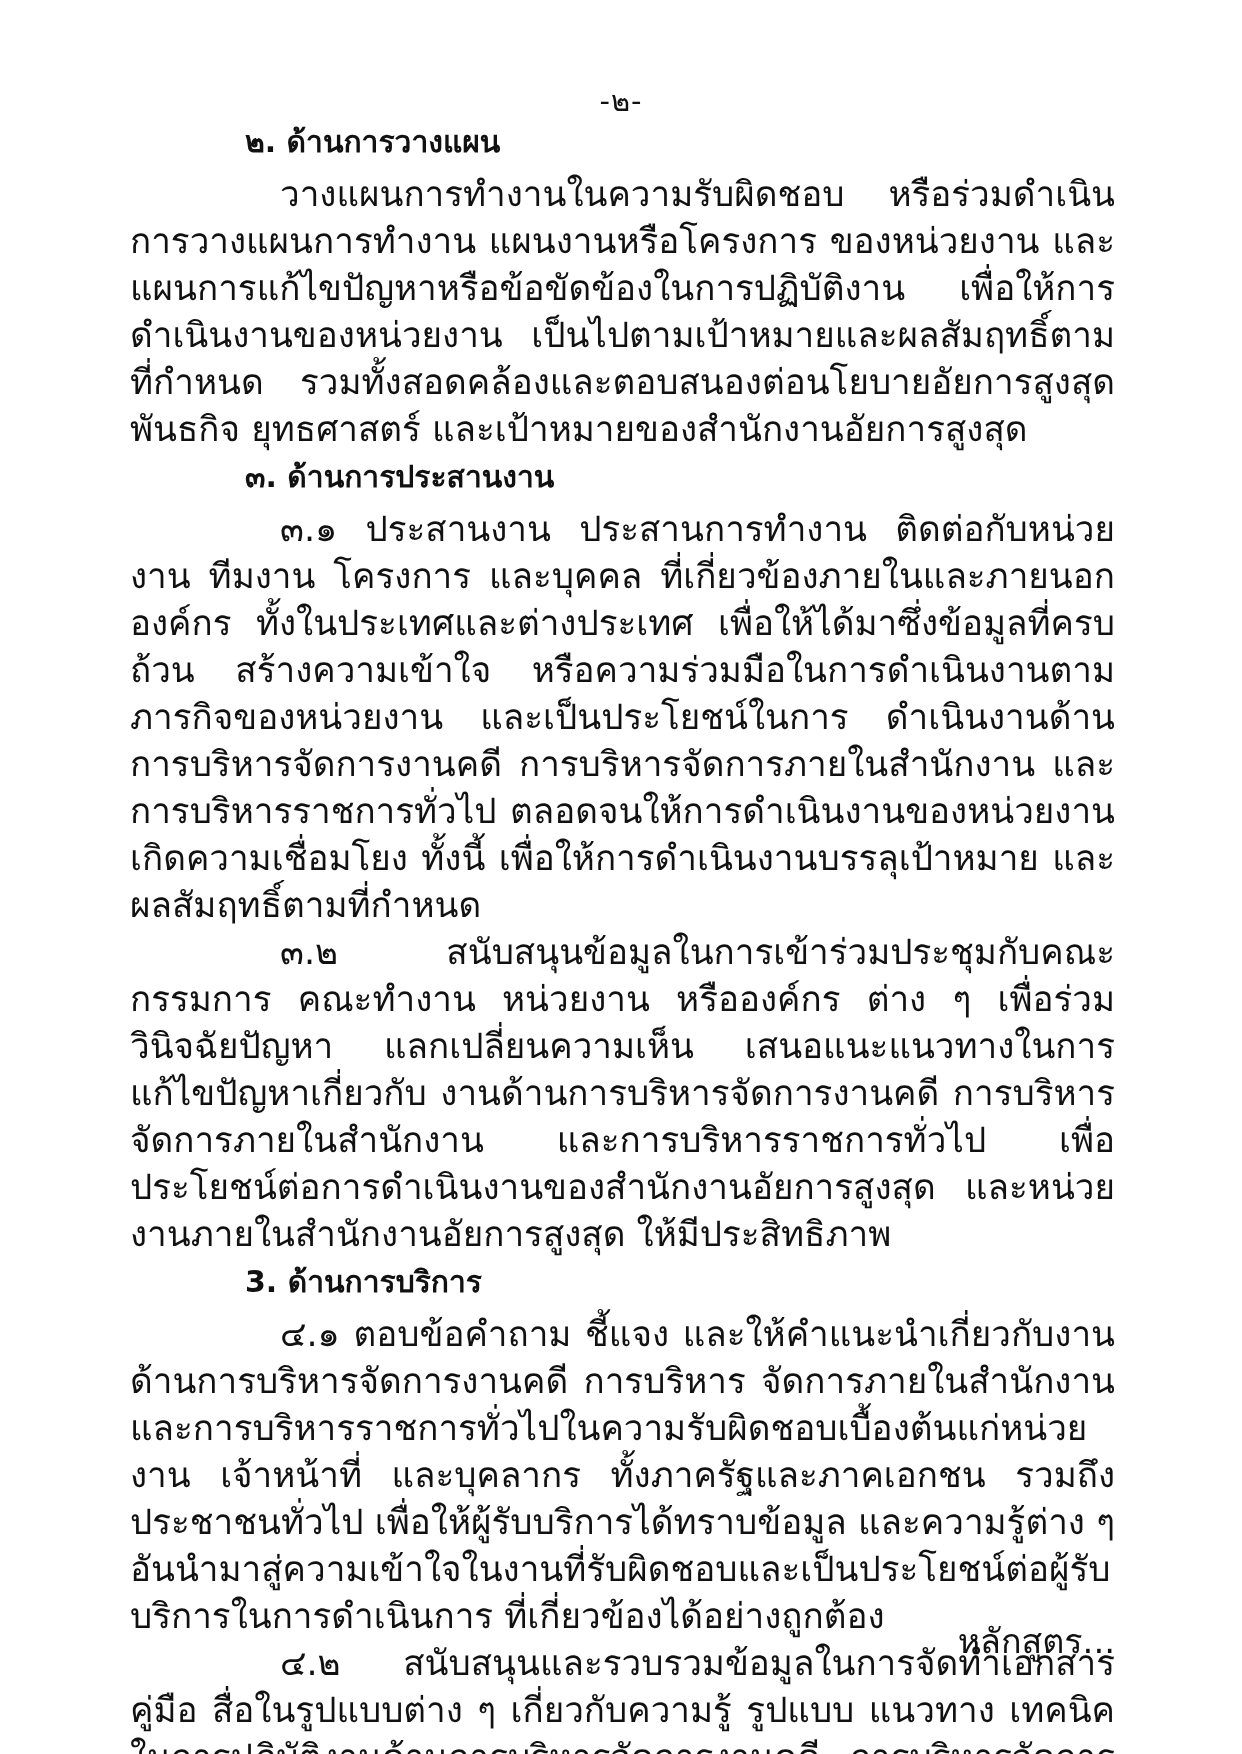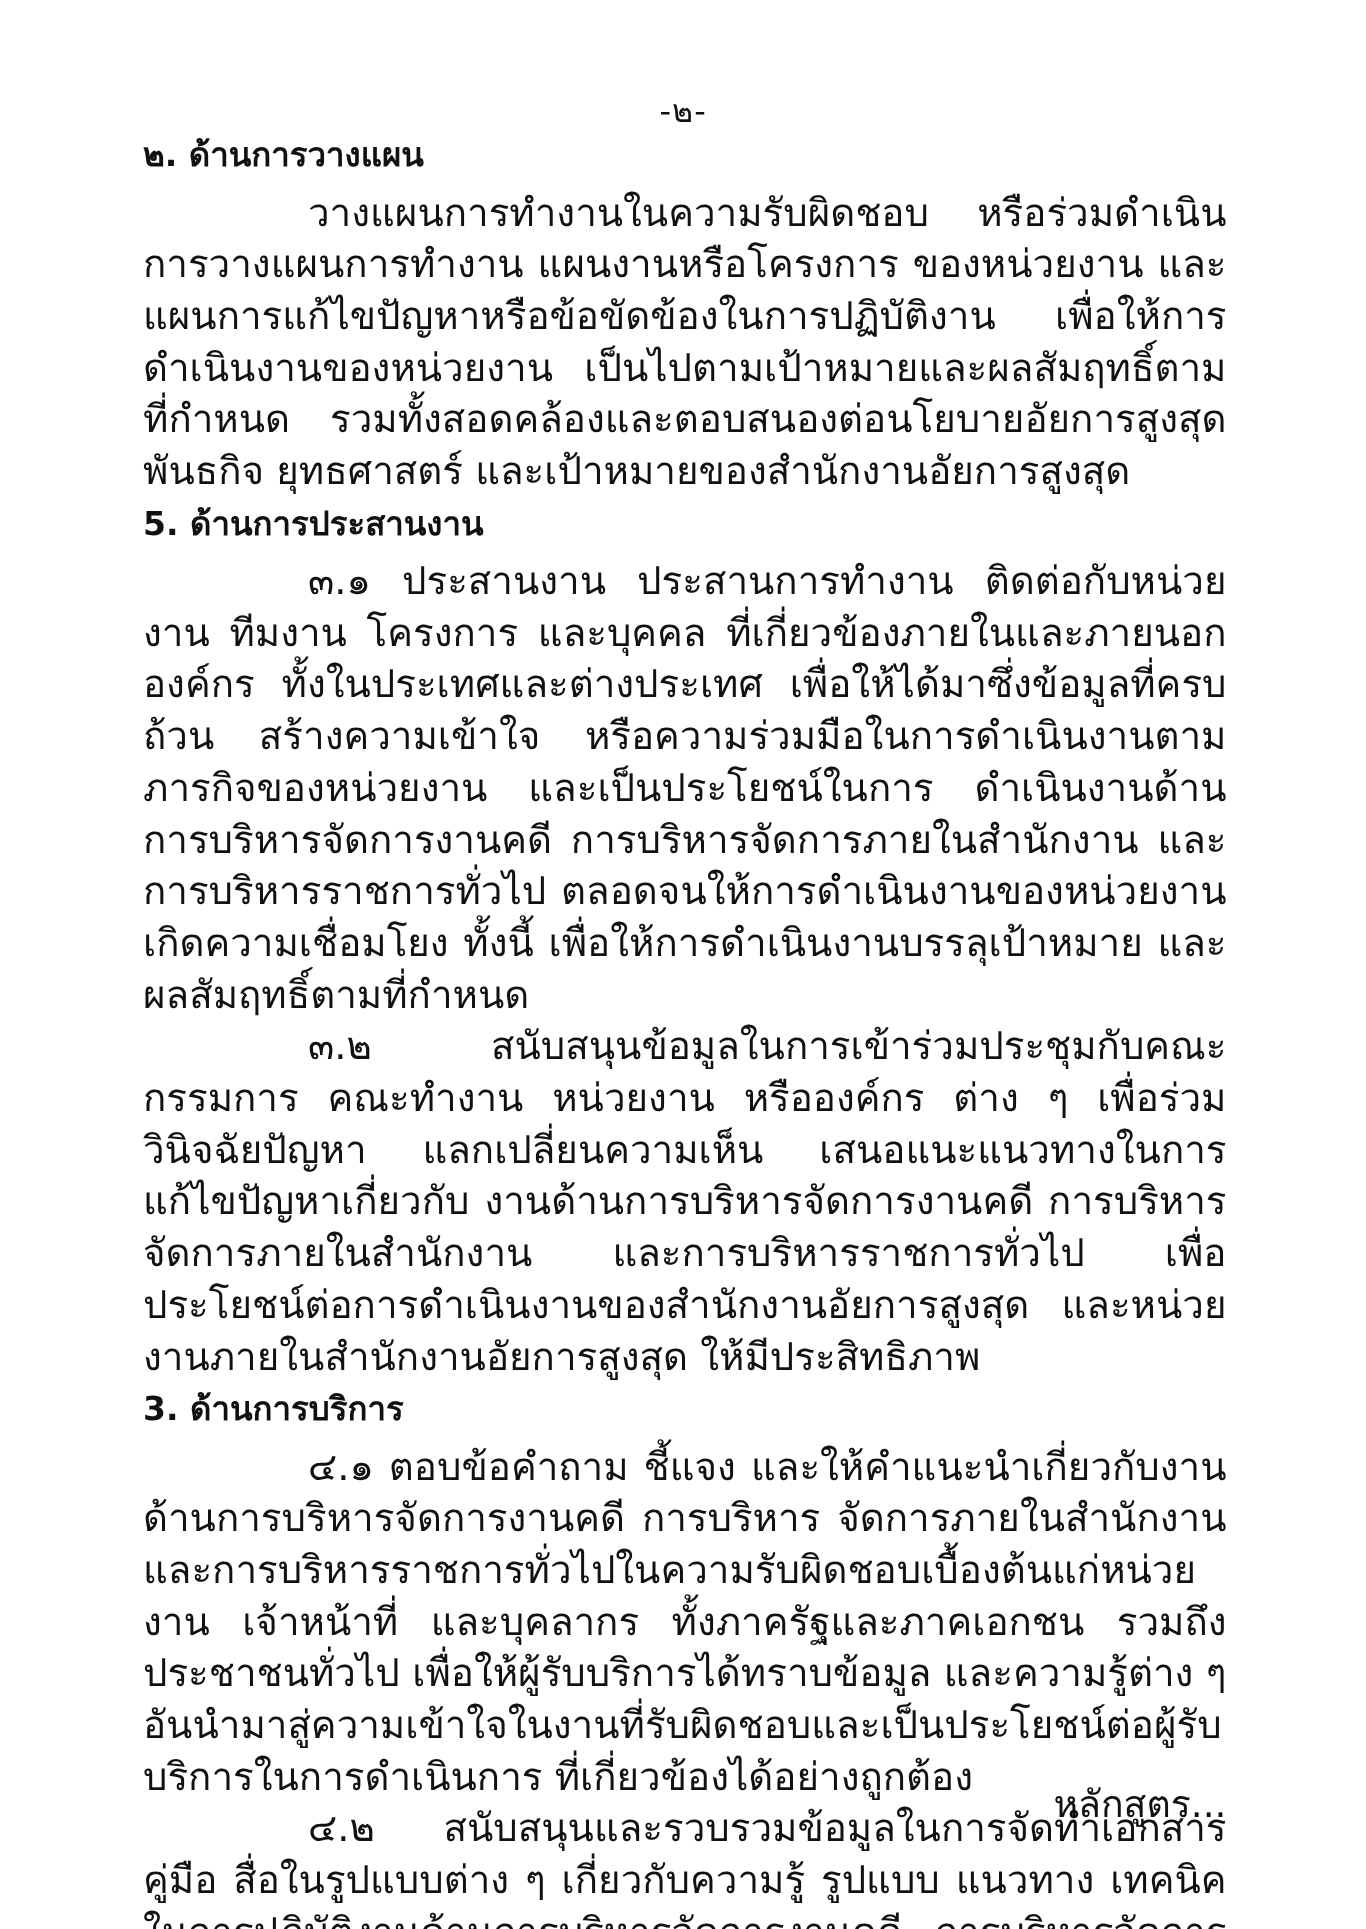--- a/index.html
+++ b/index.html
@@ -29,20 +29,21 @@
   .content {
     position: absolute;
     top: 118px;
     left: 130px;
     width: 985px;
   }
   .section-heading {
     font-weight: bold;
     font-size: 30px;
     line-height: 47px;
+    margin-left: 115px;
     margin-top: 26px;
     margin-bottom: 6px;
   }
   .section-heading:first-child { margin-top: 0; }
   .para {
     font-size: 35px;
     line-height: 47px;
     text-align: justify;
     text-indent: 150px;
     word-break: break-word;
@@ -63,21 +64,21 @@
   <div class="page-number">-๒-</div>
 
   <div class="content">
 
     <div>
       <div class="section-heading">๒. ด้านการวางแผน</div>
       <p class="para">วางแผนการทำงานในความรับผิดชอบ หรือร่วมดำเนินการวางแผนการทำงาน แผนงานหรือโครงการ ของหน่วยงาน และแผนการแก้ไขปัญหาหรือข้อขัดข้องในการปฏิบัติงาน เพื่อให้การดำเนินงานของหน่วยงาน เป็นไปตามเป้าหมายและผลสัมฤทธิ์ตามที่กำหนด รวมทั้งสอดคล้องและตอบสนองต่อนโยบายอัยการสูงสุด พันธกิจ ยุทธศาสตร์ และเป้าหมายของสำนักงานอัยการสูงสุด</p>
     </div>
 
     <div>
-      <div class="section-heading">5. ด้านการประสานงาน</div>
+      <div class="section-heading">๓. ด้านการประสานงาน</div>
       <p class="para">๓.๑ ประสานงาน ประสานการทำงาน ติดต่อกับหน่วยงาน  ทีมงาน โครงการ และบุคคล ที่เกี่ยวข้องภายในและภายนอกองค์กร ทั้งในประเทศและต่างประเทศ เพื่อให้ได้มาซึ่งข้อมูลที่ครบถ้วน สร้างความเข้าใจ หรือความร่วมมือในการดำเนินงานตามภารกิจของหน่วยงาน และเป็นประโยชน์ในการ ดำเนินงานด้านการบริหารจัดการงานคดี การบริหารจัดการภายในสำนักงาน และการบริหารราชการทั่วไป ตลอดจนให้การดำเนินงานของหน่วยงานเกิดความเชื่อมโยง ทั้งนี้ เพื่อให้การดำเนินงานบรรลุเป้าหมาย และผลสัมฤทธิ์ตามที่กำหนด</p>
       <p class="para">๓.๒ สนับสนุนข้อมูลในการเข้าร่วมประชุมกับคณะกรรมการ คณะทำงาน หน่วยงาน หรือองค์กร ต่าง ๆ เพื่อร่วมวินิจฉัยปัญหา แลกเปลี่ยนความเห็น เสนอแนะแนวทางในการแก้ไขปัญหาเกี่ยวกับ งานด้านการบริหารจัดการงานคดี การบริหารจัดการภายในสำนักงาน และการบริหารราชการทั่วไป เพื่อประโยชน์ต่อการดำเนินงานของสำนักงานอัยการสูงสุด และหน่วยงานภายในสำนักงานอัยการสูงสุด ให้มีประสิทธิภาพ</p>
     </div>
 
     <div>
       <div class="section-heading">3. ด้านการบริการ</div>
       <p class="para">๔.๑ ตอบข้อคำถาม ชี้แจง และให้คำแนะนำเกี่ยวกับงานด้านการบริหารจัดการงานคดี การบริหาร จัดการภายในสำนักงาน และการบริหารราชการทั่วไปในความรับผิดชอบเบื้องต้นแก่หน่วยงาน เจ้าหน้าที่ และบุคลากร ทั้งภาครัฐและภาคเอกชน รวมถึงประชาชนทั่วไป เพื่อให้ผู้รับบริการได้ทราบข้อมูล และความรู้ต่าง ๆ อันนำมาสู่ความเข้าใจในงานที่รับผิดชอบและเป็นประโยชน์ต่อผู้รับบริการในการดำเนินการ ที่เกี่ยวข้องได้อย่างถูกต้อง</p>
       <p class="para">๔.๒ สนับสนุนและรวบรวมข้อมูลในการจัดทำเอกสาร คู่มือ สื่อในรูปแบบต่าง ๆ เกี่ยวกับความรู้ รูปแบบ แนวทาง เทคนิค ในการปฏิบัติงานด้านการบริหารจัดการงานคดี การบริหารจัดการภายในสำนักงาน และการบริหารราชการทั่วไป เพื่อเผยแพร่การเรียนรู้ และสร้างความเข้าใจในเรื่องต่าง ๆ ให้แก่เจ้าหน้าที่ ในหน่วยงาน ประชาชน และผู้สนใจทั่วไป</p>
       <p class="para">๔.๓ สนับสนุนข้อมูลหรือร่วมเป็นวิทยากรบรรยายทางวิชาการ จัดการฝึกอบรมหรือถ่ายทอดความรู้ หรือนิเทศงานด้านการบริหารจัดการงานคดี การบริหารจัดการภายในสำนักงาน และการบริหารราชการทั่วไป ให้แก่เจ้าหน้าที่ในหน่วยงานภายในสำนักงานอัยการสูงสุด เพื่อให้การปฏิบัติงานเป็นไปตามมาตรฐาน และข้อกำหนด รวมถึงให้มีความรู้ความเข้าใจและสามารถปฏิบัติงานได้อย่างมีประสิทธิภาพและประสิทธิผล</p>
 

